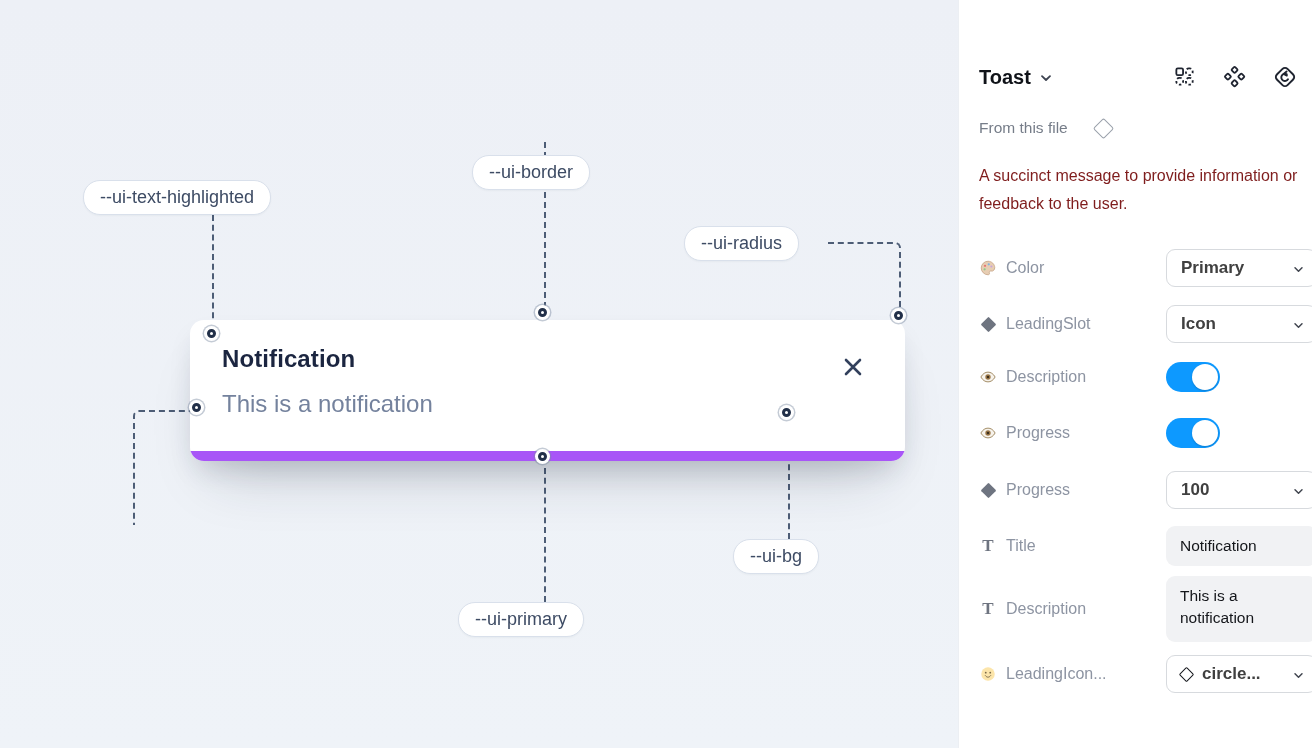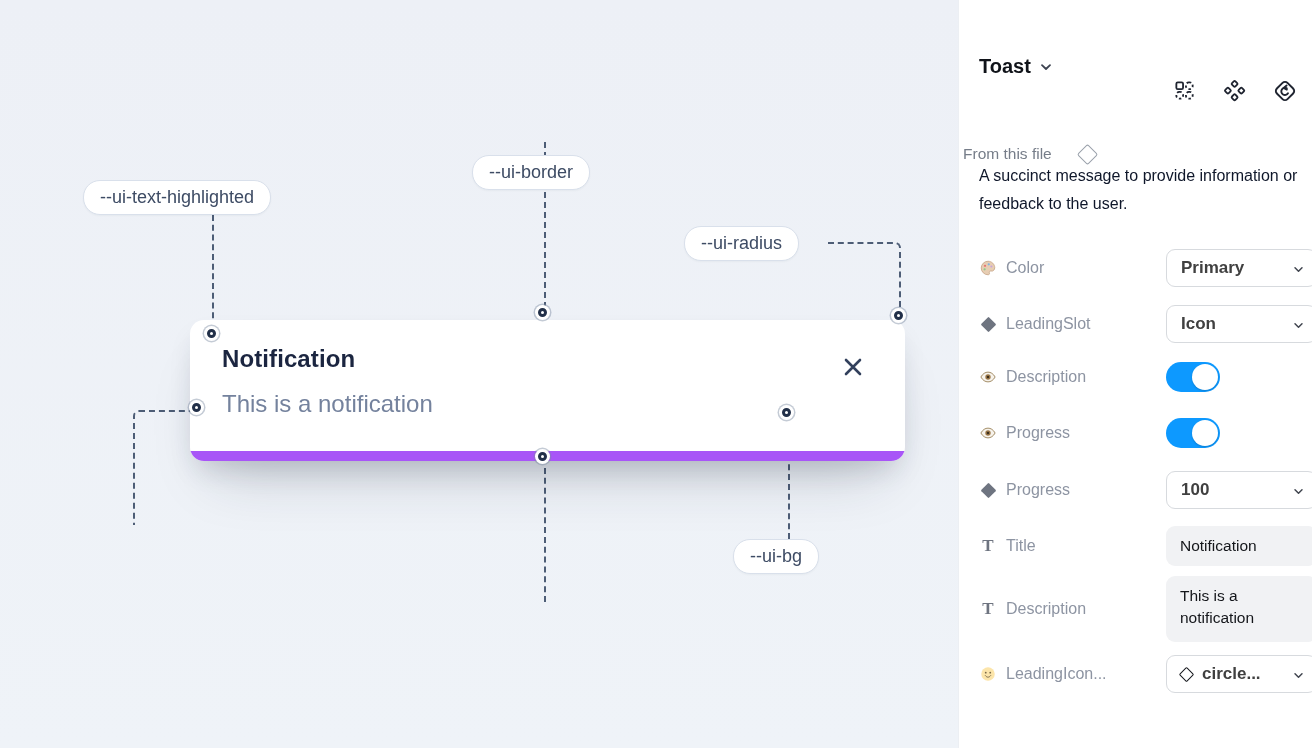--- a/index.html
+++ b/index.html
@@ -37,36 +37,36 @@
                  background:none; border:none; cursor:pointer; display:flex;
                  align-items:center; justify-content:center; }
   .toast-bar   { position:absolute; left:0; bottom:0; width:100%; height:10px;
                  border-radius:0 0 12px 12px; }
 
   
   .panel { position:absolute; left:958px; top:0; width:354px; height:748px;
            background:#fff; border-left:1px solid #eceff3; }
 
   .panel-header { position:absolute; left:20px; right:15px; top:55px; height:34px;
-                  display:flex; align-items:flex-start;flex-direction:column; }
+                  display:flex; align-items:flex-end; }
   .panel-title-btn { display:flex; align-items:center; gap:9px; background:none; border:none;
                      cursor:pointer; padding:0; }
   .panel-title { font-size:20px; font-weight:700; color:#101319; font-family:"Liberation Sans",sans-serif; }
   .header-icons { margin-left:auto; display:flex; align-items:center; gap:25px; }
   .icon-btn { background:none; border:none; padding:0; cursor:pointer; width:25px; height:25px;
               display:flex; align-items:center; justify-content:center; }
 
-  .source-row { position:absolute; left:4px; top:116px; height:24px; display:flex;
-                align-items:center; gap:28px;margin-top:26px; }
+  .source-row { position:absolute; left:20px; top:116px; height:24px; display:flex;
+                align-items:center; gap:28px; }
   .source-label { font-size:15.5px; color:#767d89; }
   .diamond-outline { width:15px; height:15px; border:1.5px solid #9aa1ab; transform:rotate(45deg);
                      border-radius:2px; background:#fff; }
 
   .panel-desc { position:absolute; left:20px; top:162px; width:322px; font-size:16px;
-                line-height:28px; color:#0f172a; }
+                line-height:28px; color:#7f1d1d; }
 
   .prop-row { position:absolute; left:20px; right:16px; display:flex; align-items:center; }
   .prop-label { display:flex; align-items:center; gap:9px; font-size:16px; color:#8d94a2;text-align:right; }
   .prop-icon { width:18px; display:inline-flex; justify-content:center; }
   .diamond-solid { width:11px; height:11px; background:#6e7480; transform:rotate(45deg); border-radius:1px; }
   .t-glyph { font-family:"Liberation Serif", serif; font-size:17px; font-weight:700; color:#6e7480; }
 
   .control { position:absolute; left:187px; width:151px; }
   .select { height:38px; background:#fff; border:1px solid #d7dade; border-radius:9px;
             display:flex; align-items:center; padding:0 12px 0 14px; cursor:pointer; width:151px; }
@@ -93,20 +93,21 @@
     <div class="dash v" style="left:212px; top:215px; height:113px;"></div>
     <div class="dash v" style="left:544px; top:142px; height:166px;"></div>
     <div class="dash elbow-tr" style="left:828px; top:242px; width:73px; height:68px;"></div>
     <div class="dash elbow-tl" style="left:133px; top:410px; width:58px; height:115px;"></div>
     <div class="dash v" style="left:544px; top:468px; height:134px;"></div>
     <div class="dash v" style="left:788px; top:425px; height:114px;"></div>
 
     <div class="pill" style="left:83px;  top:180px;">--ui-text-highlighted</div>
     <div class="pill" style="left:472px; top:107px;margin-top:48px;">--ui-border</div>
     <div class="pill" style="left:684px; top:226px;">--ui-radius</div>
+    <div class="pill" style="left:458px; top:602px;">--ui-primary</div>
     <div class="pill" style="left:733px; top:539px;">--ui-bg</div>
 
     <div class="toast">
       <div class="toast-title">Notification</div>
       <div class="toast-desc">This is a notification</div>
       <button class="toast-close">
         <span style="display:flex;">
           <svg width="24" height="24" viewBox="0 0 24 24">
               <path d="M5 5 L19 19 M19 5 L5 19" stroke="#32405c" stroke-width="2.6" stroke-linecap="round"></path>
             </svg>

